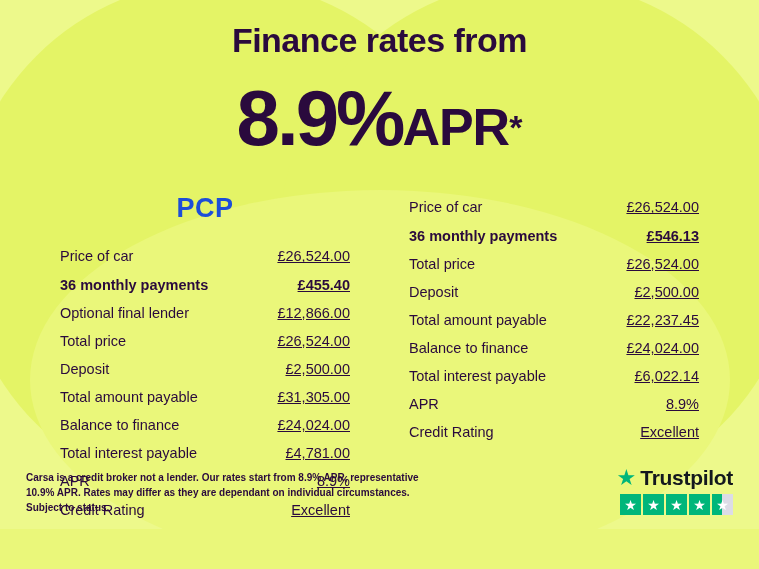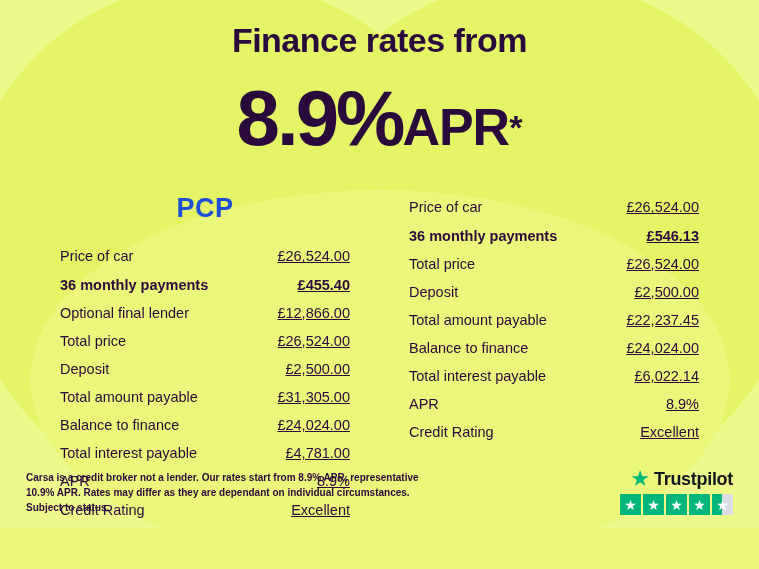--- a/index.html
+++ b/index.html
@@ -153,21 +153,21 @@
     align-items: center;
     justify-content: flex-end;
     gap: 4px;
   }
   .tp-star-logo {
     font-size: 22px;
     line-height: 1;
     color: #00b67a;
   }
   .tp-word {
-    font-size: 18px;
+    font-size: 21px;
     font-weight: bold;
     color: #13181e;
     letter-spacing: -0.3px;
   }
   .tp-stars {
     display: flex;
     gap: 2px;
     margin-top: 4px;
     justify-content: flex-end;
   }

